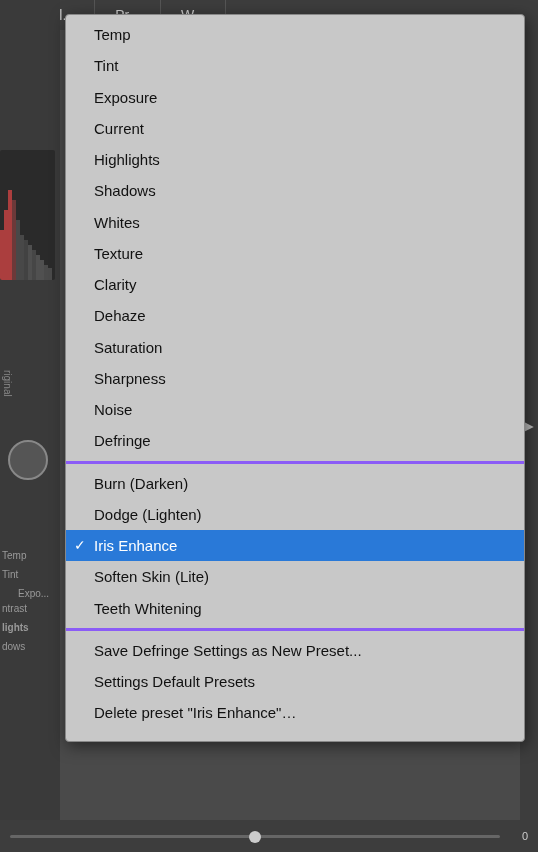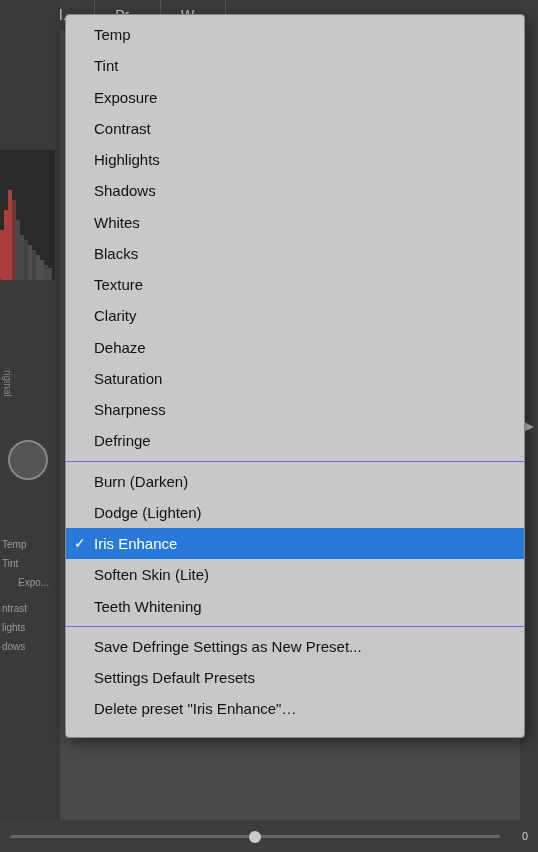--- a/index.html
+++ b/index.html
@@ -49,21 +49,21 @@
       border-radius: 4px;
       box-shadow: 2px 4px 16px rgba(0,0,0,0.5);
       overflow: hidden;
     }
 
     .menu-section {
       padding: 4px 0;
     }
 
     .menu-section + .menu-section {
-      border-top: 1px solid #8b5cf6;
+      border-top: 3px solid #8b5cf6;
     }
 
     .menu-item {
       display: flex;
       align-items: center;
       padding: 4px 20px 4px 28px;
       cursor: pointer;
       color: #111;
       font-size: 15px;
       line-height: 1.55;
@@ -199,23 +199,23 @@
 
   <div style="position:absolute; left:2px; top:370px; color:#888; font-size:10px; transform:rotate(0deg); writing-mode:vertical-lr; text-orientation:mixed;">
     <span>riginal</span>
   </div>
 
   <div class="bg-circle"></div>
 
   <div style="position:absolute; bottom:200px; left:0; width:55px; color:#999; font-size:10px; text-align:left; padding-left:2px;">
     <div style="margin-bottom:8px;">Temp</div>
     <div style="margin-bottom:8px;">Tint</div>
-    <div style="margin-bottom:15px;padding-left:16px;">Expo...</div>
+    <div style="margin-bottom:4px;padding-left:16px;">Expo...</div>
     <div style="margin-bottom:8px;">ntrast</div>
-    <div style="margin-bottom:8px;">lights</div>
+    <div style="margin-bottom:8px;font-weight:bold;">lights</div>
     <div>dows</div>
   </div>
 </div>
 
 <div class="bg-right-panel" style="position:absolute; right:0; top:0; width:18px; height:100%; background:#3d3d3d; display:flex; align-items:center; justify-content:center;">
   <span style="color:#bbb; font-size:12px;">▶</span>
 </div>
 
 <div class="dropdown-menu">
 
@@ -223,48 +223,48 @@
     <div class="menu-item">
       <span>Temp</span>
     </div>
     <div class="menu-item">
       <span>Tint</span>
     </div>
     <div class="menu-item">
       <span>Exposure</span>
     </div>
     <div class="menu-item">
-      <span>Contrast</span>
+      <span>Current</span>
     </div>
     <div class="menu-item">
       <span>Highlights</span>
     </div>
     <div class="menu-item">
       <span>Shadows</span>
     </div>
     <div class="menu-item">
       <span>Whites</span>
     </div>
     <div class="menu-item">
-      <span>Blacks</span>
-    </div>
-    <div class="menu-item">
       <span>Texture</span>
     </div>
     <div class="menu-item">
       <span>Clarity</span>
     </div>
     <div class="menu-item">
       <span>Dehaze</span>
     </div>
     <div class="menu-item">
       <span>Saturation</span>
     </div>
     <div class="menu-item">
       <span>Sharpness</span>
+    </div>
+    <div class="menu-item">
+      <span>Noise</span>
     </div>
     <div class="menu-item">
       <span>Defringe</span>
     </div>
   </div>
 
   <div class="menu-section">
     <div class="menu-item">
       <span>Burn (Darken)</span>
     </div>

